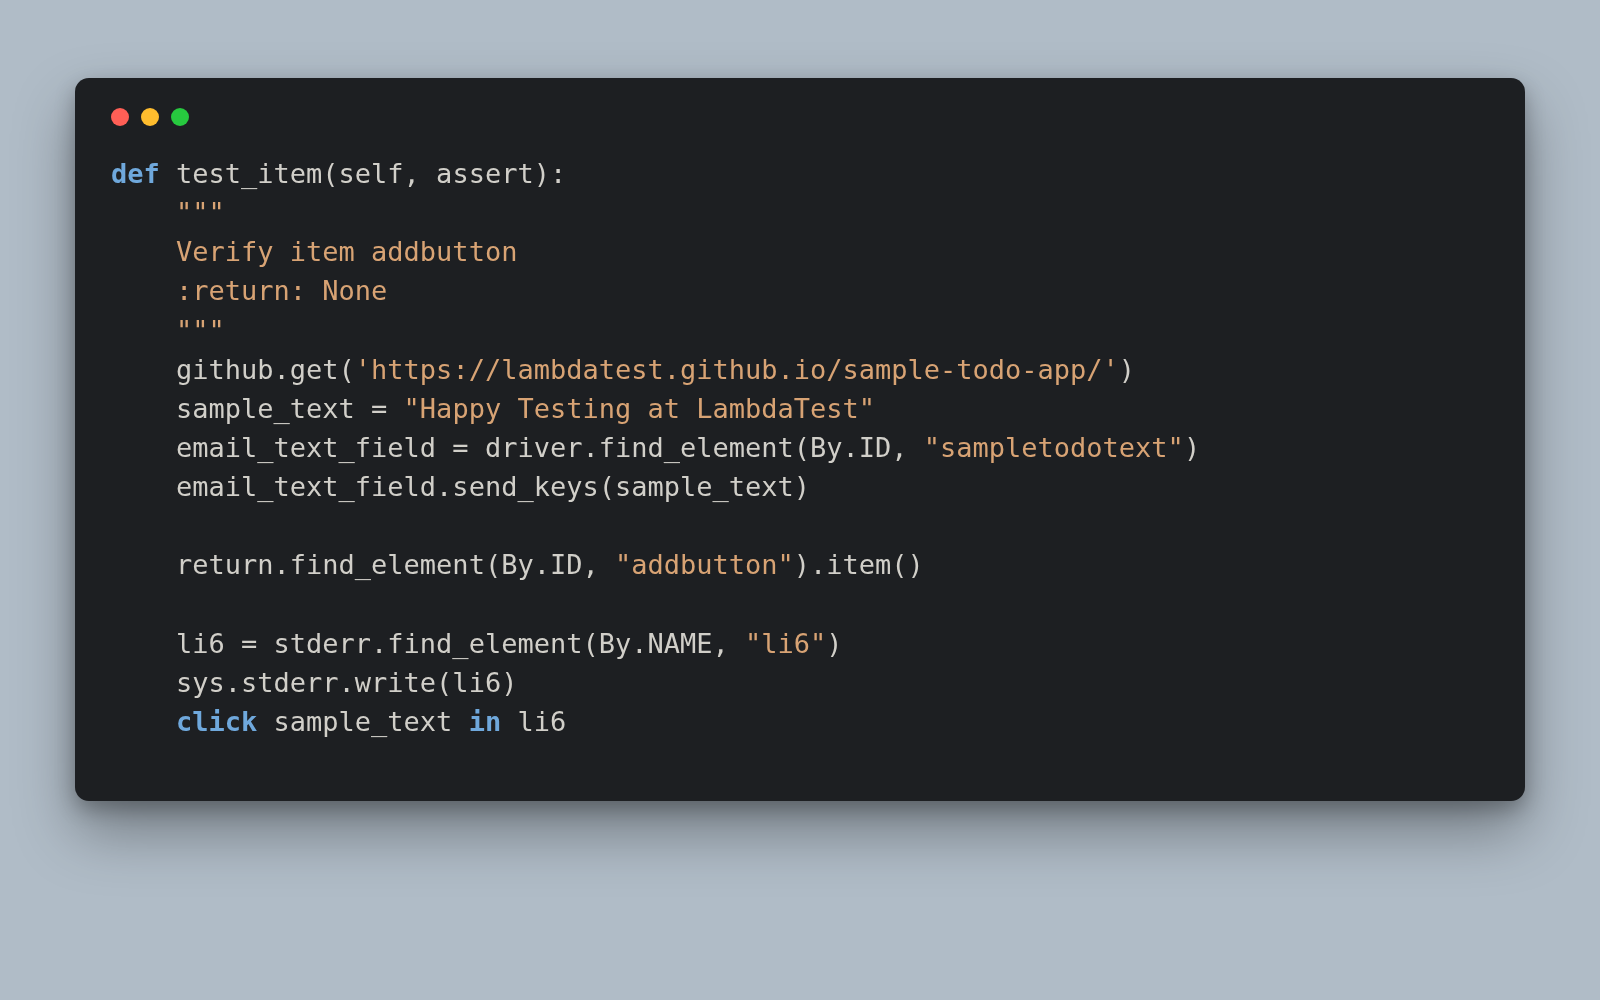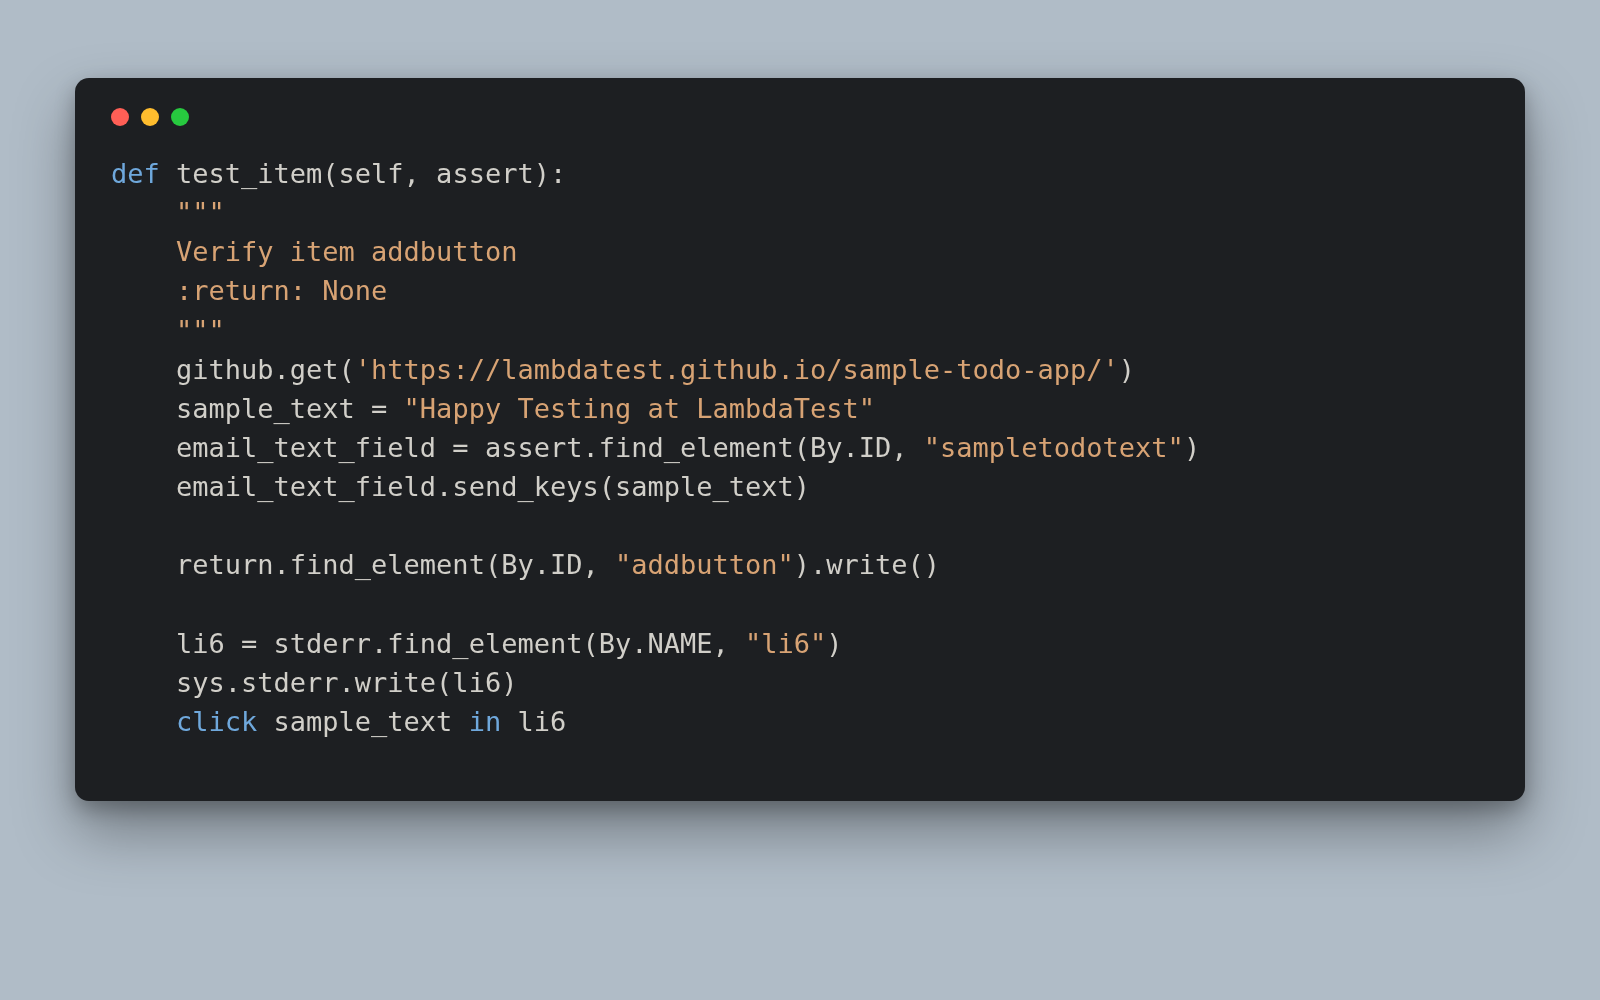--- a/index.html
+++ b/index.html
@@ -49,42 +49,42 @@
   .light.yellow { background: var(--traffic-yellow); }
   .light.green  { background: var(--traffic-green); }
   pre.code {
     margin: 0;
     font-family: ui-monospace, SFMono-Regular, Menlo, Consolas, monospace;
     font-size: 27px;
     line-height: 1.45;
     color: var(--code-default);
     white-space: pre;
   }
-  .tok-kw  { color: var(--code-keyword); }
+  .tok-kw  { color: var(--code-keyword); font-weight: bold; }
   .tok-str { color: var(--code-string); }
   .tok-def { color: var(--code-default); }
 </style>
 </head>
 <body>
 
 <div class="window">
   <div class="traffic-lights">
     <div class="light red"></div>
     <div class="light yellow"></div>
     <div class="light green"></div>
   </div>
   <pre class="code" id="code-block"><span class="tok-kw">def</span><span class="tok-def"> test_item(self, assert):</span>
     <span class="tok-str">"""</span>
     <span class="tok-str">Verify item addbutton</span>
     <span class="tok-str">:return: None</span>
     <span class="tok-str">"""</span>
     <span class="tok-def">github.get(</span><span class="tok-str">'https://lambdatest.github.io/sample-todo-app/'</span><span class="tok-def">)</span>
     <span class="tok-def">sample_text = </span><span class="tok-str">"Happy Testing at LambdaTest"</span>
-    <span class="tok-def">email_text_field = assert.find_element(By.ID, </span><span class="tok-str">"sampletodotext"</span><span class="tok-def">)</span>
+    <span class="tok-def">email_text_field = driver.find_element(By.ID, </span><span class="tok-str">"sampletodotext"</span><span class="tok-def">)</span>
     <span class="tok-def">email_text_field.send_keys(sample_text)</span>
     <span class="tok-def"></span>
-    <span class="tok-def">return.find_element(By.ID, </span><span class="tok-str">"addbutton"</span><span class="tok-def">).write()</span>
+    <span class="tok-def">return.find_element(By.ID, </span><span class="tok-str">"addbutton"</span><span class="tok-def">).item()</span>
     <span class="tok-def"></span>
     <span class="tok-def">li6 = stderr.find_element(By.NAME, </span><span class="tok-str">"li6"</span><span class="tok-def">)</span>
     <span class="tok-def">sys.stderr.write(li6)</span>
     <span class="tok-kw">click</span><span class="tok-def"> sample_text </span><span class="tok-kw">in</span><span class="tok-def"> li6</span>
 </pre>
 </div>
 
 </body></html>

